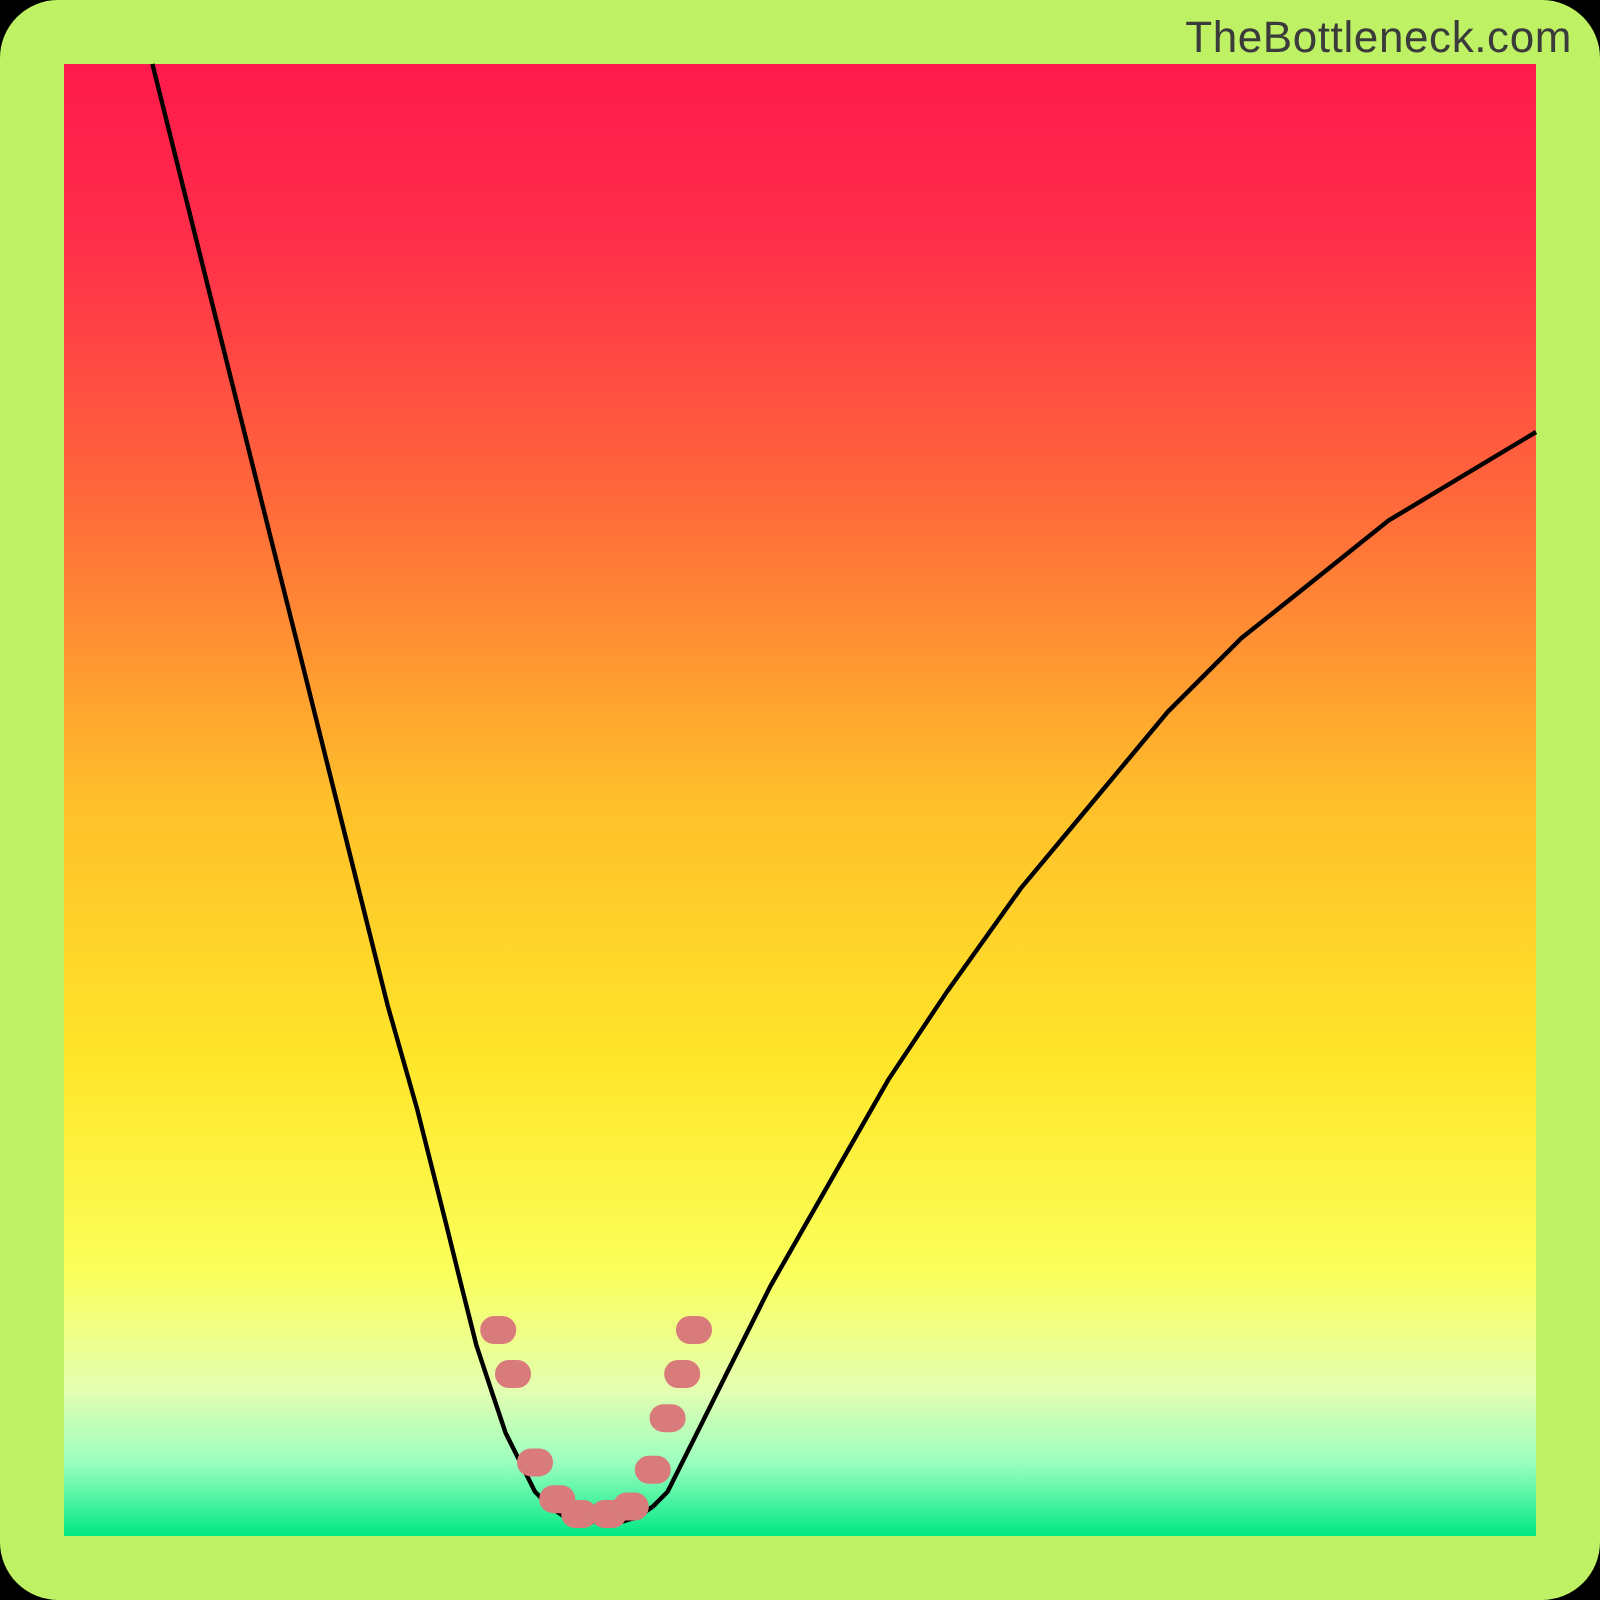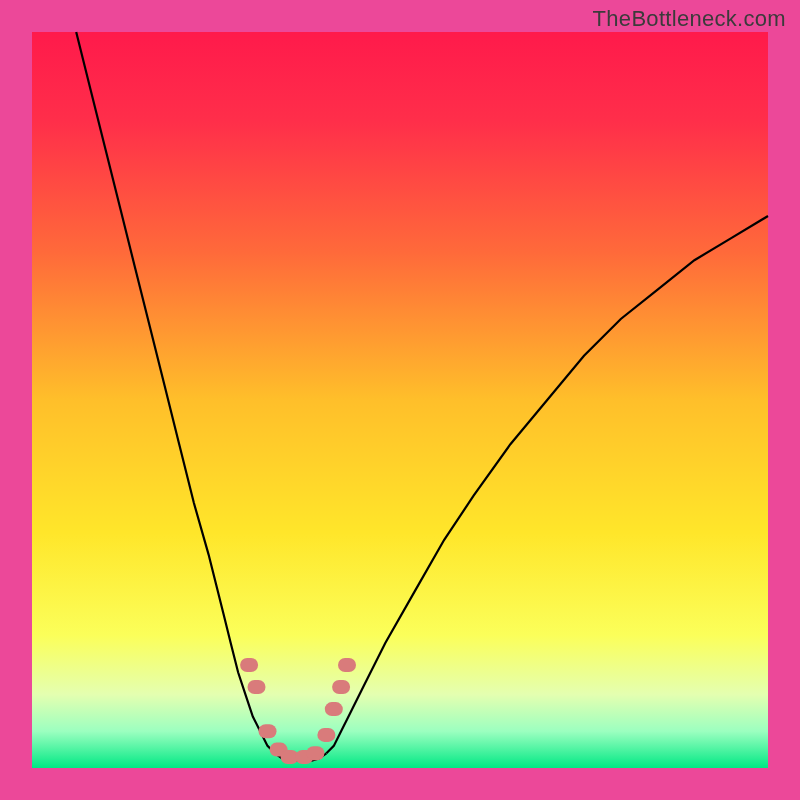--- a/index.html
+++ b/index.html
@@ -10,21 +10,22 @@
     background: #000;
     overflow: hidden;
     font-family: Arial, Helvetica, sans-serif;
   }
   .frame {
     position: absolute;
     top: 0;
     left: 0;
     width: 800px;
     height: 800px;
-    background: #ec4899;
+    background: #bef264;
+    border-radius: 29px;
   }
   .plot-area {
     position: absolute;
     top: 32px;
     left: 32px;
     width: 736px;
     height: 736px;
     
   }
   .watermark {

